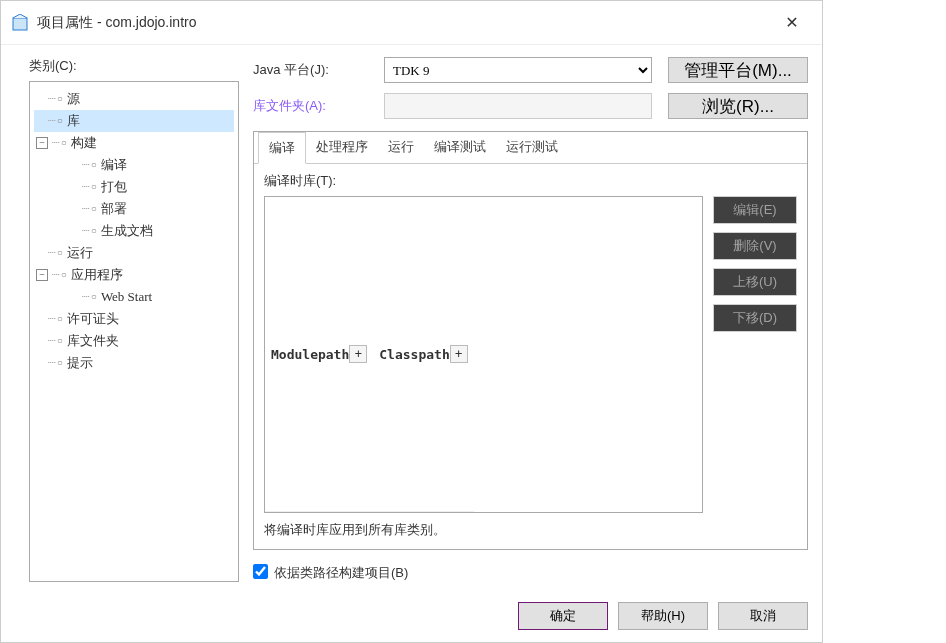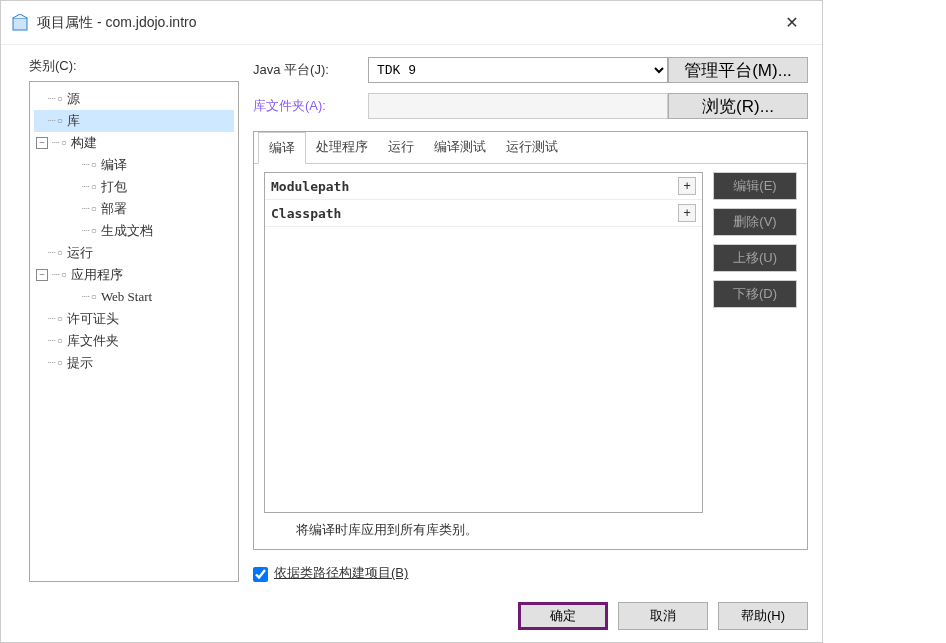--- a/index.html
+++ b/index.html
@@ -15,48 +15,48 @@
 .cat-label { margin-bottom: 6px; }
 .tree { flex: 1; border: 1px solid #a9a9a9; background: #fff; padding: 6px 4px; font-family: "SimSun", "Microsoft YaHei", serif; font-size: 13px; line-height: 22px; overflow: auto; }
 .tree-item { display: flex; align-items: center; white-space: nowrap; cursor: pointer; padding: 0 2px; }
 .tree-item.selected { background: #cde8ff; }
 .exp { width: 12px; height: 12px; border: 1px solid #888; display: inline-flex; align-items: center; justify-content: center; font-size: 10px; line-height: 10px; margin-right: 4px; background: #fff; }
 .tree-conn { color: #aaa; font-family: monospace; letter-spacing: -1px; }
 .bullet { color: #888; margin: 0 4px 0 2px; font-size: 10px; }
 .indent1 { padding-left: 14px; }
 .indent2 { padding-left: 48px; }
 .right-pane { flex: 1; display: flex; flex-direction: column; }
-.form-row { display: flex; align-items: center; margin-bottom: 10px; gap: 0; }
+.form-row { display: flex; align-items: center; margin-bottom: 10px; gap: 16px; }
 .form-label { width: 115px; white-space: nowrap; }
 .form-label.disabled { color: #8b5cf6; }
-select.platform { flex: 1; height: 26px; border: 1px solid #a9a9a9; padding: 2px 4px; font-family: Liberation Mono, monospace; font-size: 13px; background: #fff; }
+select.platform { flex: 1; height: 26px; border: 1px solid #a9a9a9; padding: 2px 4px; font-family: Liberation Serif, serif; font-size: 13px; background: #fff; }
 input.lib-folder { flex: 1; height: 26px; border: 1px solid #ccc; padding: 2px 4px; background: #fff; }
 input.lib-folder:disabled { background: #f5f5f5; }
 .side-btn { width: 140px; height: 26px; background: #e1e1e1; border: 1px solid #adadad; cursor: pointer; font-size: 17px; font-family: inherit; }
 .side-btn:disabled { color: #a0a0a0; background: #efefef; border-color: #d0d0d0; }
 .tabs-block { flex: 1; border: 1px solid #a9a9a9; display: flex; flex-direction: column; margin-top: 2px; }
 .tabstrip { display: flex; border-bottom: 1px solid #ccc; padding-left: 4px; }
 .tab { padding: 6px 10px; cursor: pointer; color: #444; }
 .tab.active { border: 1px solid #ccc; border-bottom: 1px solid #fff; background: #fff; margin-bottom: -1px; }
 .tab-content { flex: 1; padding: 8px 10px 10px 10px; display: flex; flex-direction: column; }
 .compile-label { margin-bottom: 6px; }
 .lib-row { flex: 1; display: flex; gap: 10px; }
-.lib-list { flex: 1; border: 1px solid #a9a9a9; background: #fff; font-family: monospace; font-size: 13px; display: flex; flex-direction: column; }
+.lib-list { flex: 1; border: 1px solid #a9a9a9; background: #fff; font-family: monospace; font-size: 13px; display: flex; flex-direction: row; }
 .lib-entry { display: flex; align-items: center; border-bottom: 1px solid #eee; padding: 4px 6px; }
 .lib-entry span { flex: 1; font-weight: bold; }
 .plus-btn { width: 18px; height: 18px; border: 1px solid #bbb; background: #f5f5f5; font-size: 12px; display: flex; align-items: center; justify-content: center; cursor: pointer; }
 .lib-side { width: 84px; display: flex; flex-direction: column; gap: 8px; }
 .lib-side button { height: 28px; background: #e1e1e1; border: 1px solid #adadad; font-size: 13px; font-family: inherit; cursor: pointer; }
 .lib-side button:disabled { color: #a0a0a0; background: #404040; border-color: #d0d0d0; }
-.apply-note { margin-top: 8px; color: #333; margin-left: 32px; }
-.checkbox-row { margin-top: 14px; display: flex; align-items: flex-end; gap: 6px; text-decoration: underline; }
+.apply-note { margin-top: 8px; color: #333; }
+.checkbox-row { margin-top: 14px; display: flex; align-items: flex-start; gap: 6px; }
 .checkbox-row input { width: 15px; height: 15px; }
 .footer { display: flex; justify-content: flex-end; gap: 10px; padding: 10px 14px 12px 14px; }
 .footer button { width: 90px; height: 28px; background: #e1e1e1; border: 1px solid #adadad; font-size: 13px; font-family: inherit; cursor: pointer; }
-.footer button.primary { border: 3px solid #701a75; }
+.footer button.primary { border: 1px solid #701a75; }
 </style>
 </head>
 <body>
 
 <div class="dialog">
   <div class="titlebar">
     <span class="titlebar-icon">
       <svg viewBox="0 0 18 18">
           <rect x="2" y="4" width="14" height="12" fill="#cce4f7" stroke="#2b7cd3"></rect>
           <polyline points="2,4 9,0 16,4" fill="#e8f2fb" stroke="#2b7cd3"></polyline>
@@ -158,20 +158,21 @@
 
         <div class="tabs-block">
           <div class="tabstrip">
             <div class="tab active">编译</div>
             <div class="tab">处理程序</div>
             <div class="tab">运行</div>
             <div class="tab">编译测试</div>
             <div class="tab">运行测试</div>
           </div>
           <div class="tab-content">
+            <div class="compile-label">编译时库(T):</div>
             <div class="lib-row">
               <div class="lib-list">
                 <div class="lib-entry">
                   <span>Modulepath</span>
                   <div class="plus-btn">+</div>
                 </div>
                 <div class="lib-entry">
                   <span>Classpath</span>
                   <div class="plus-btn">+</div>
                 </div>
@@ -191,16 +192,16 @@
           <input type="checkbox" checked="" style="">
           <span>依据类路径构建项目(B)</span>
         </div>
       </div>
 
     </div>
   </div>
 
   <div class="footer">
     <button class="primary">确定</button>
+    <button>帮助(H)</button>
     <button>取消</button>
-    <button>帮助(H)</button>
   </div>
 </div>
 
 </body></html>

